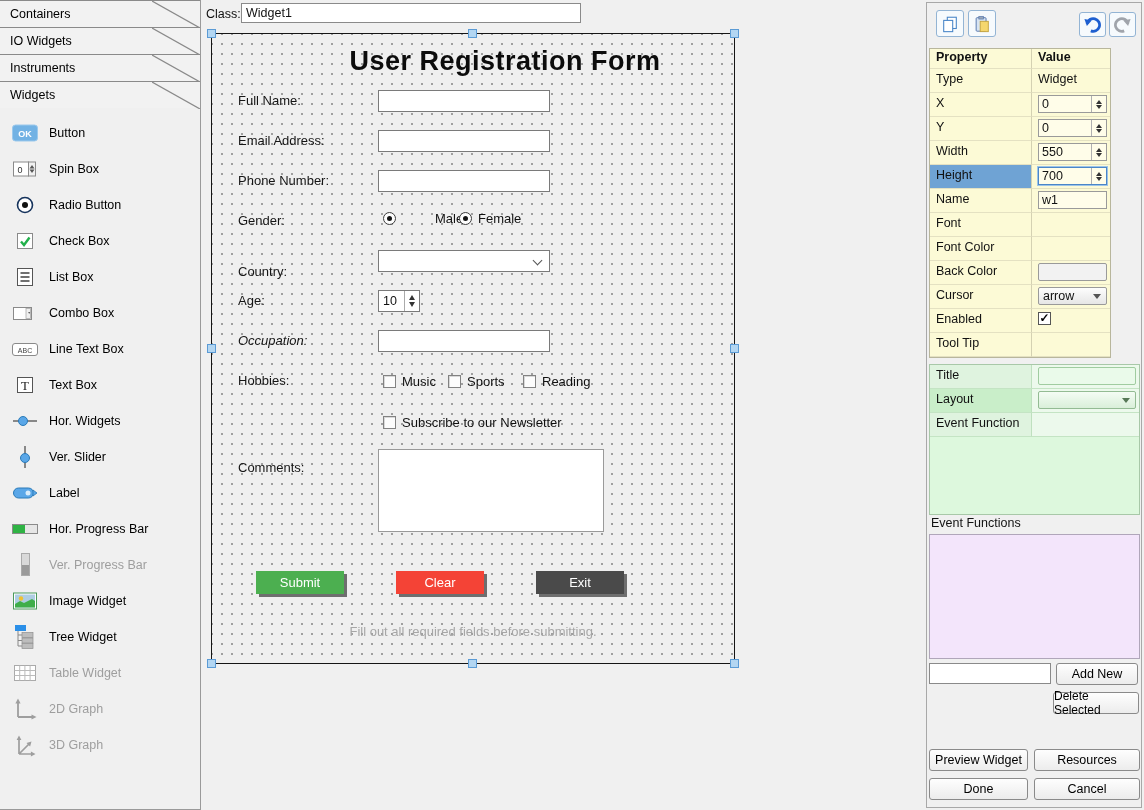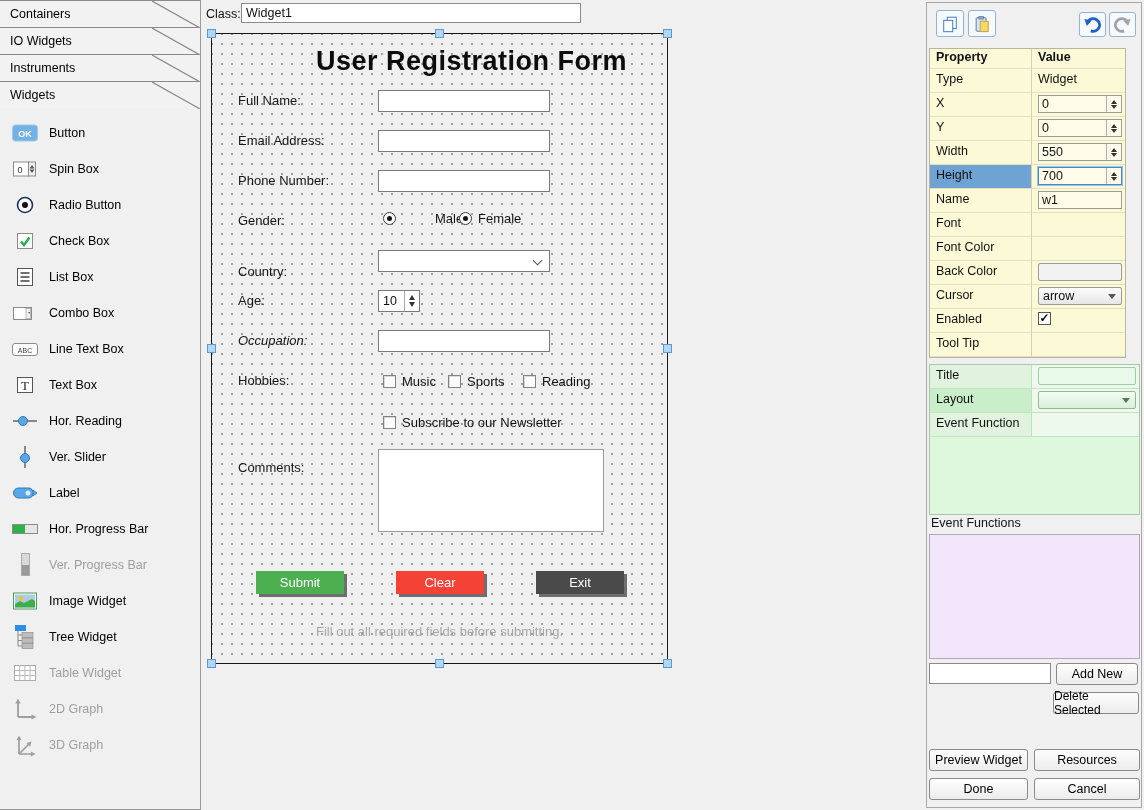--- a/index.html
+++ b/index.html
@@ -39,21 +39,21 @@
   
   #class-label { position:absolute; left:206px; top:7px; font-size:12.5px; }
   #class-input {
     position:absolute; left:241px; top:3px; width:340px; height:20px;
     border:1px solid #8a8a8a; background:#fff; font-family:"Liberation Sans",sans-serif;
     font-size:12.5px; padding:0 4px; color:#111;
   }
 
   
   #canvas {
-    position:absolute; left:211px; top:33px; width:457px; height:631px;
+    position:absolute; left:211px; top:33px; width:524px; height:631px;
     background:#efefef;
     background-image:radial-gradient(circle, #9f9f9f 1px, transparent 1.3px);
     background-size:10px 10px; background-position:5px 5px;
     border:1px solid #151515;
   }
   .handle {
     position:absolute; width:9px; height:9px;
     background:#b3d6f2; border:1px solid #5b9bd5; z-index:5;
   }
   #form-title {
@@ -111,21 +111,21 @@
   #rpanel {
     position:absolute; left:926px; top:2px; width:216px; height:806px;
     background:#f0f0f0; border:1px solid #a8a8a8;
   }
   .tbtn {
     position:absolute; width:28px; height:27px; background:#f6fafd;
     border:1px solid #93b4d4; border-radius:3px;
     display:flex; align-items:center; justify-content:center; cursor:pointer;
   }
   #prop-table {
-    position:absolute; left:2px; top:45px; width:197px;
+    position:absolute; left:2px; top:45px; width:182px;
     display:grid; grid-template-columns:102px 1fr;
     grid-template-rows:20px repeat(12, 24px);
     border:1px solid #b8b69c; background:#fcfad6; font-size:12.5px;
   }
   .pc { border-bottom:1px solid #e4e1c2; padding:3px 0 0 6px; overflow:hidden; }
   .pc.l { border-right:1px solid #d4d1b2; }
   .pc.hdr { font-weight:bold; padding-top:1px; background:#fcfad6; }
   .pc.sel { background:#6fa3d4; }
   .pspin {
     height:18px; margin:-1px 3px 0 0; background:#fffde9; border:1px solid #9a9a9a;
@@ -292,21 +292,21 @@
       </span>
       <span>Text Box</span>
     </div>
     <div class="witem">
       <span class="wicon">
         <svg width="26" height="22" viewBox="0 0 26 22">
             <line x1="1" y1="11" x2="25" y2="11" stroke="#888" stroke-width="2"></line>
             <circle cx="11" cy="11" r="4.5" fill="#5aa7e8" stroke="#2a7ab8"></circle>
           </svg>
       </span>
-      <span>Hor. Reading</span>
+      <span>Hor. Widgets</span>
     </div>
     <div class="witem">
       <span class="wicon">
         <svg width="22" height="24" viewBox="0 0 22 24">
             <line x1="11" y1="1" x2="11" y2="23" stroke="#888" stroke-width="2"></line>
             <circle cx="11" cy="13" r="4.5" fill="#5aa7e8" stroke="#2a7ab8"></circle>
           </svg>
       </span>
       <span>Ver. Slider</span>
     </div>

